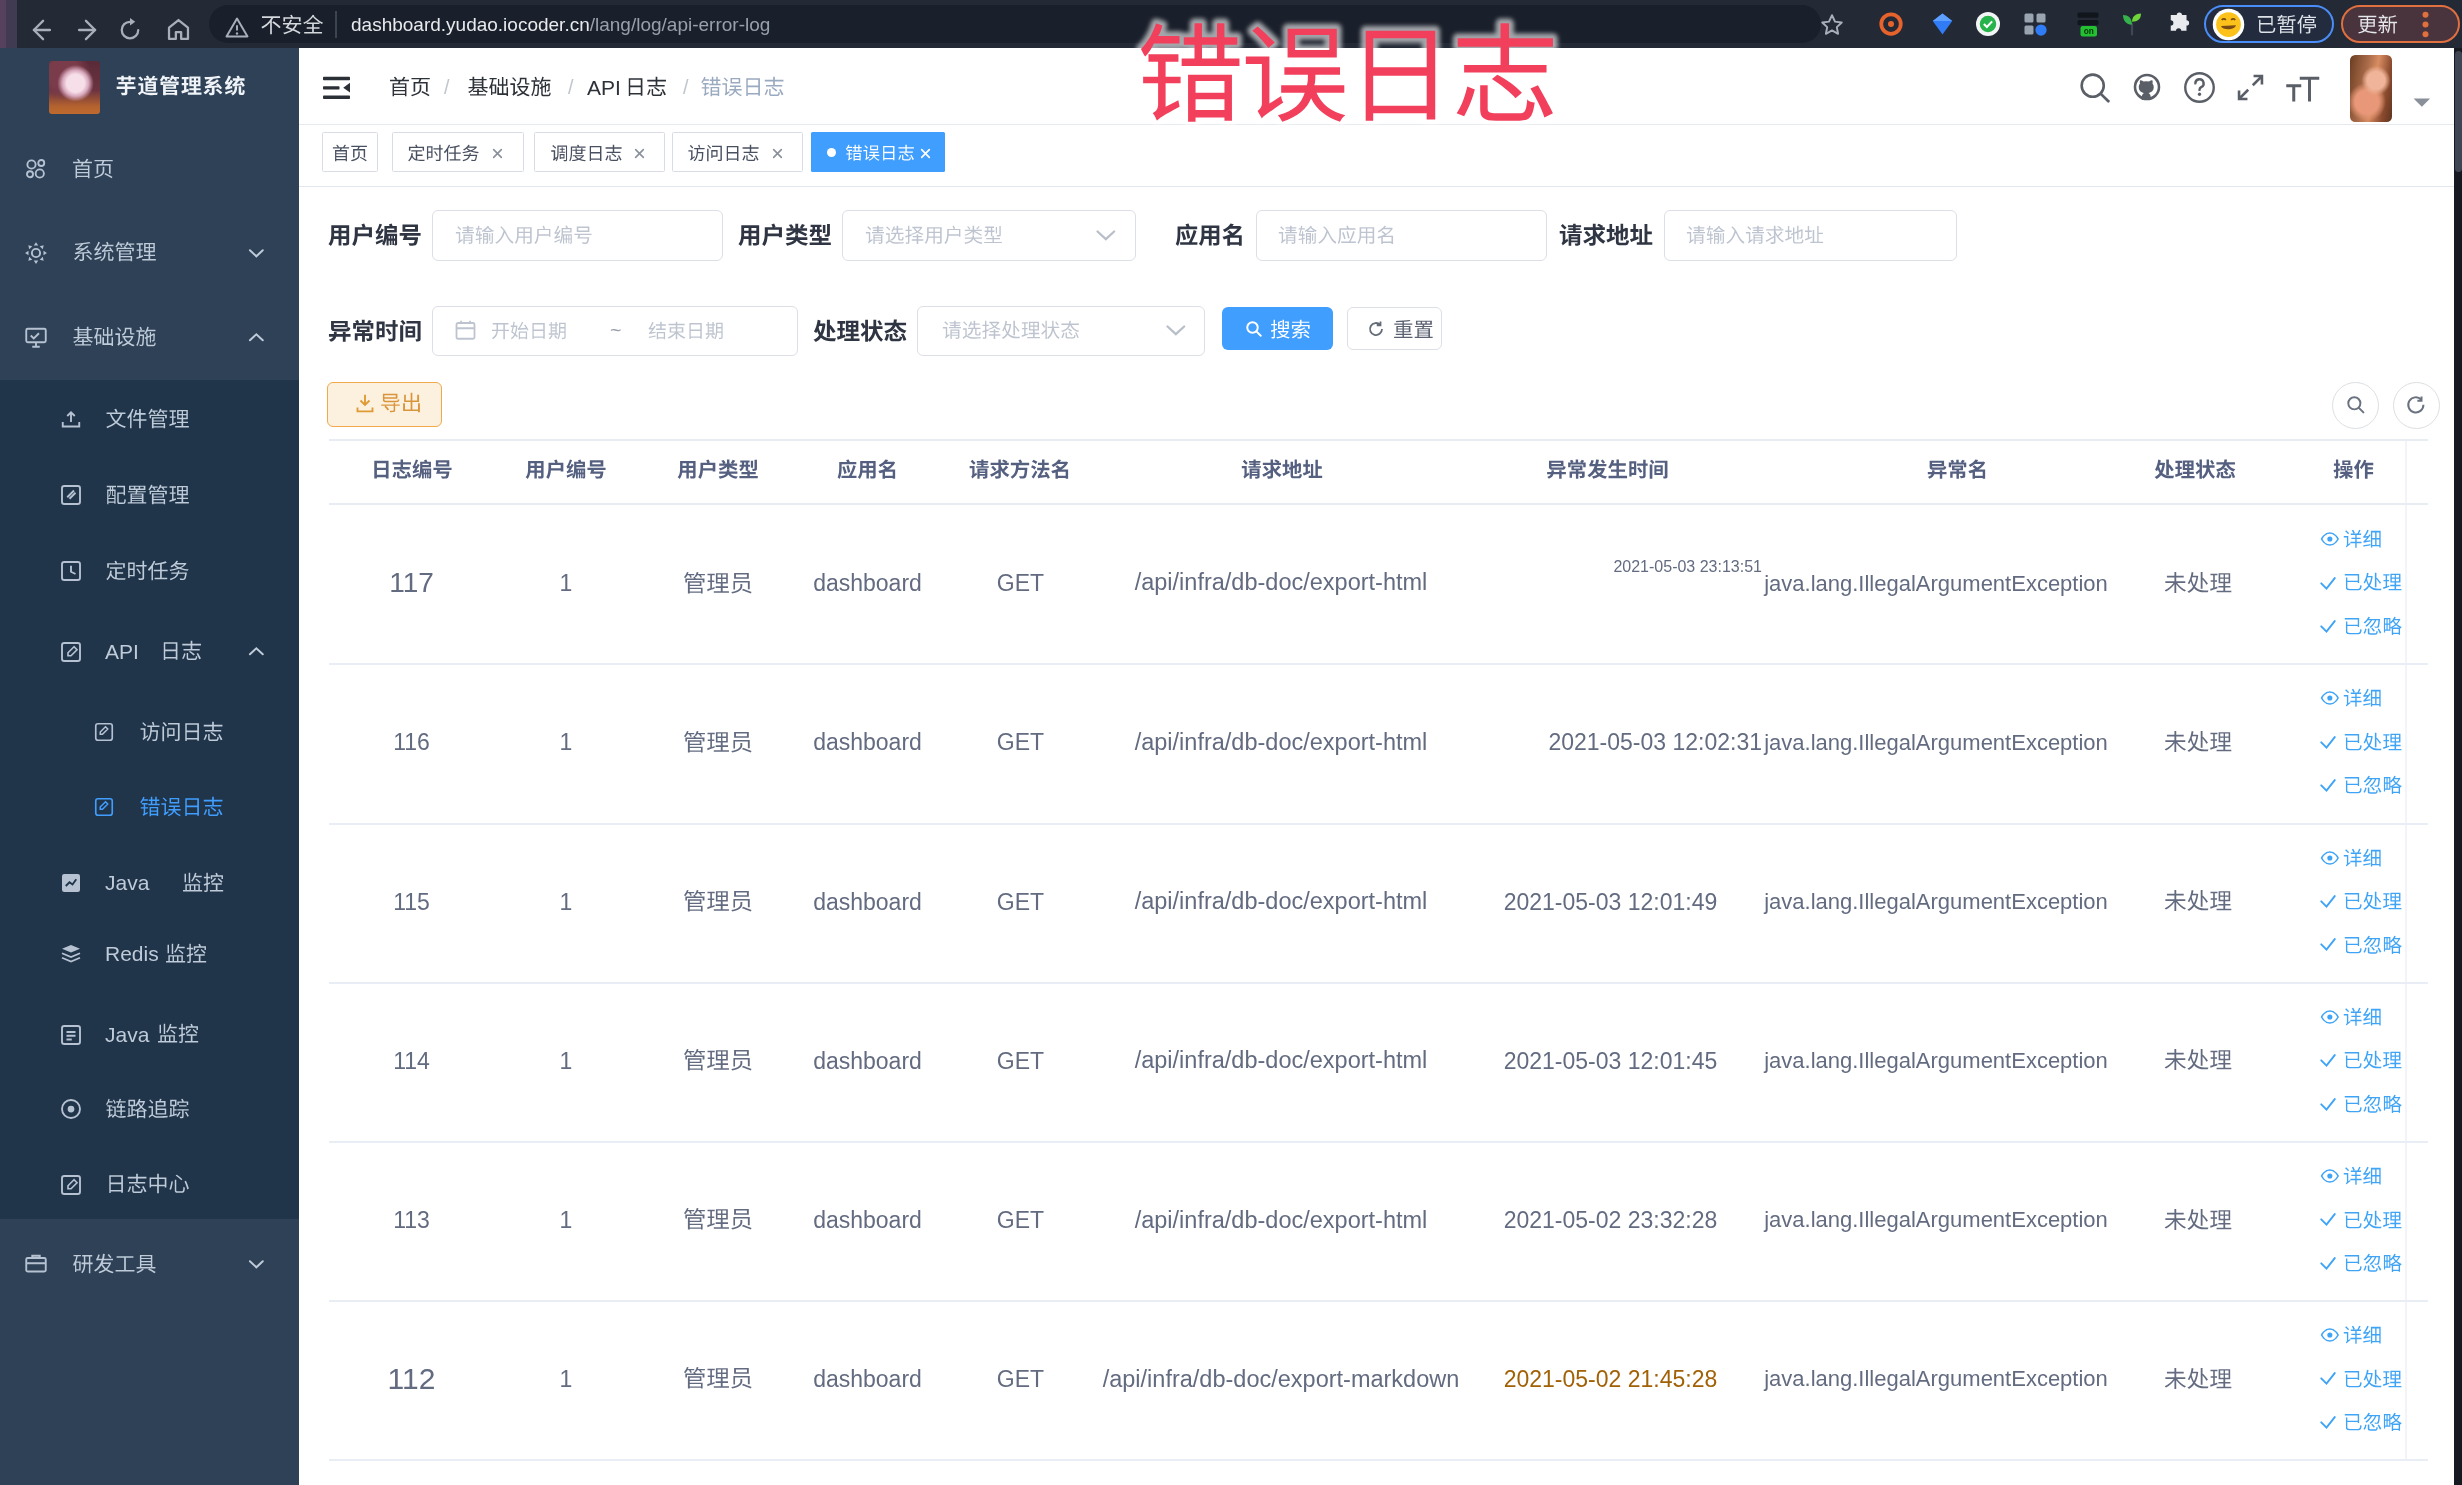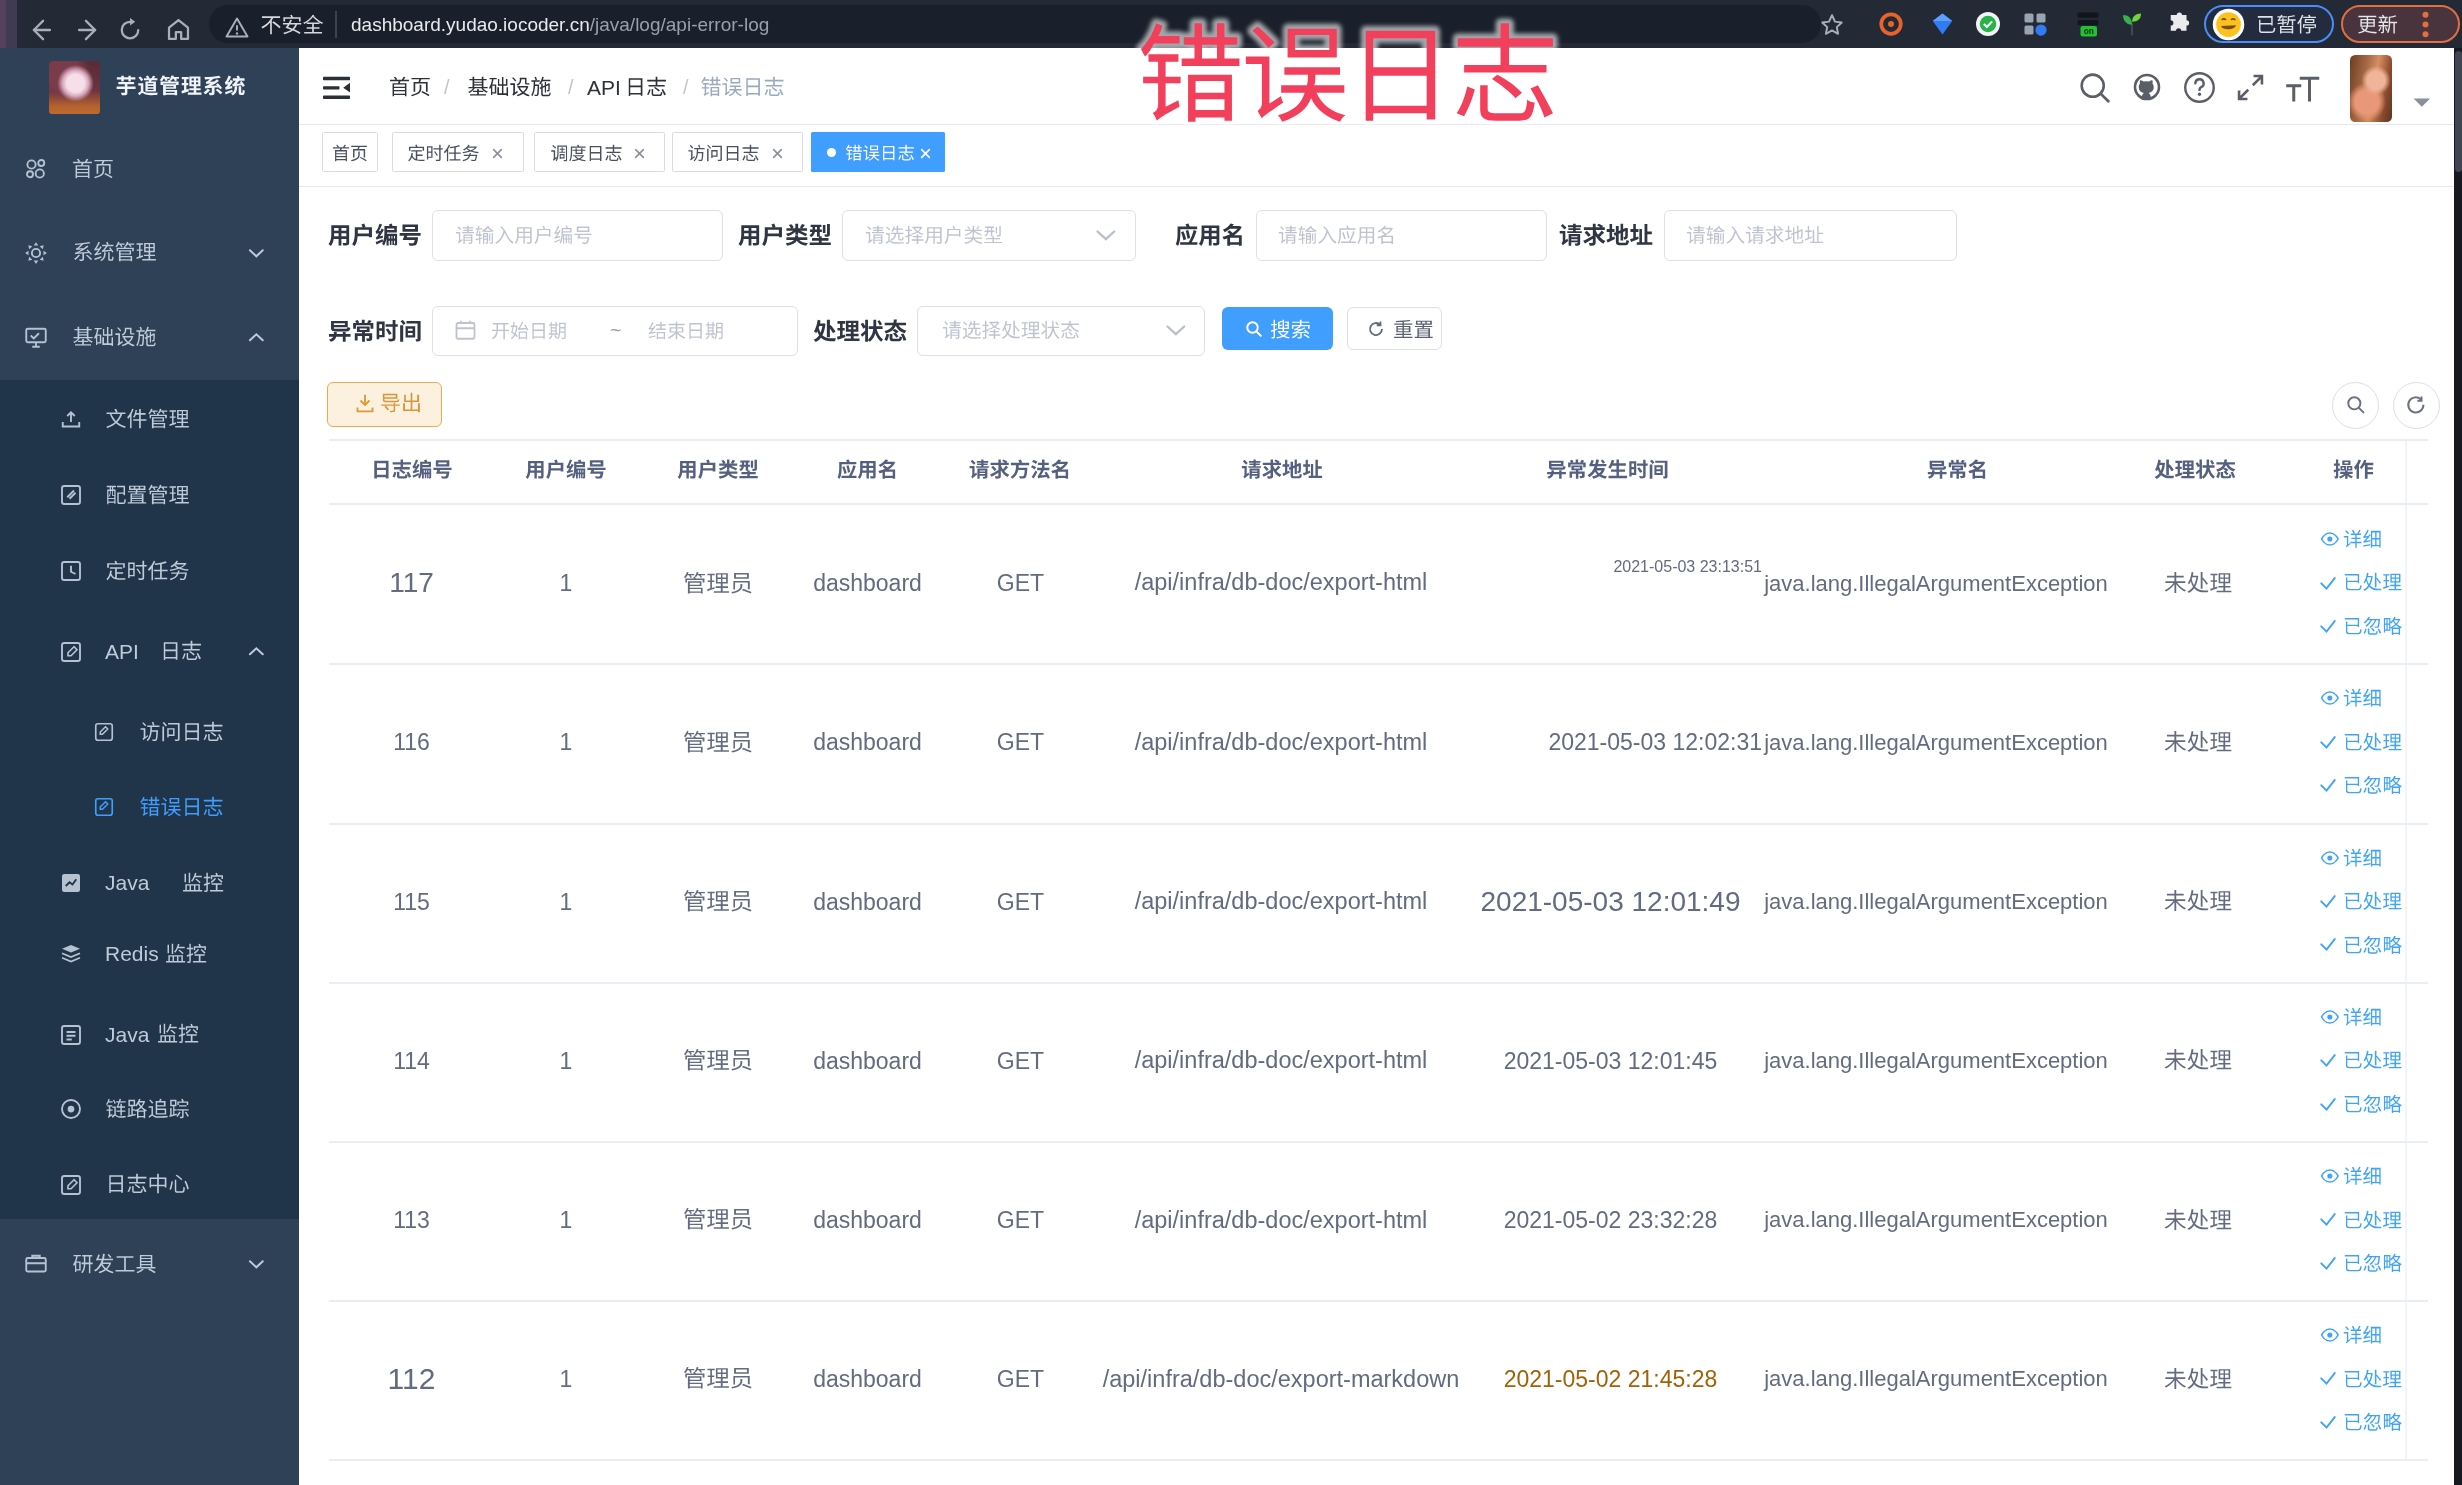--- a/index.html
+++ b/index.html
@@ -148,21 +148,21 @@
       <path d="M16 2L30 26H2Z" stroke="#a8afba" stroke-width="2.6" stroke-linejoin="round"></path>
       <path d="M16 11v7" stroke="#a8afba" stroke-width="2.6"></path>
       <circle cx="16" cy="22" r="1.6" fill="#a8afba"></circle>
     </svg>
     <svg style="position:absolute;left:260px;top:13.6px;width:64px;height:21px;fill:#d5d9de" viewBox="0 0 300 100">
       <use href="#gR4E0D"></use>
       <use href="#gR5B89" x="100"></use>
       <use href="#gR5168" x="200"></use>
     </svg>
     <div style="position:absolute;left:335px;top:10.6px;width:1.5px;height:27px;background:#3c4450;"></div>
-    <div style="position:absolute;font-size:19px;color:#e8eaed;line-height:28px;top:10.6px;left:351px;"><span style="color:#e8eaed">dashboard.yudao.iocoder.cn</span><span style="color:#98a0ab">/java/log/api-error-log</span></div>
+    <div style="position:absolute;font-size:19px;color:#e8eaed;line-height:28px;top:10.6px;left:351px;"><span style="color:#e8eaed">dashboard.yudao.iocoder.cn</span><span style="color:#98a0ab">/lang/log/api-error-log</span></div>
     <svg style="position:absolute;left:1820px;top:13px;" width="24" height="24" viewBox="0 0 32 32" fill="none">
       <path d="M16 3l4 8.5 9 1.1-6.6 6.2 1.7 8.9L16 23.3 7.9 27.7l1.7-8.9L3 12.6l9-1.1z" stroke="#a8afba" stroke-width="2.6" stroke-linejoin="round"></path>
     </svg>
     <svg style="position:absolute;left:1879px;top:12px;" width="24" height="24" viewBox="0 0 32 32" fill="none">
       <circle cx="16" cy="16" r="13" stroke="#e8622c" stroke-width="5"></circle>
       <circle cx="16" cy="16" r="4" fill="#e8622c"></circle>
     </svg>
     <svg style="position:absolute;left:1931px;top:12px;" width="23" height="24" viewBox="0 0 30 32" fill="none">
       <path d="M15 2L28 12L15 30L2 12Z" fill="#2f7cf6"></path>
       <path d="M15 2L28 12H2Z" fill="#5ea0ff"></path>
@@ -776,21 +776,21 @@
     <div style="position:absolute;font-size:23px;color:#636b80;line-height:32px;top:886px;left:336px;width:151px;text-align:center;">115</div>
     <div style="position:absolute;font-size:23px;color:#636b80;line-height:32px;top:886px;left:528px;width:76px;text-align:center;">1</div>
     <svg style="position:absolute;left:683px;top:889px;width:70px;height:23.5px;fill:#636b80" viewBox="0 0 300 100">
       <use href="#gR7BA1"></use>
       <use href="#gR7406" x="100"></use>
       <use href="#gR5458" x="200"></use>
     </svg>
     <div style="position:absolute;font-size:23px;color:#636b80;line-height:32px;top:886px;left:754px;width:227px;text-align:center;">dashboard</div>
     <div style="position:absolute;font-size:23px;color:#636b80;line-height:32px;top:886px;left:945px;width:151px;text-align:center;">GET</div>
     <div style="position:absolute;font-size:23.5px;color:#636b80;line-height:33px;top:885px;left:1054px;width:454px;text-align:center;">/api/infra/db-doc/export-html</div>
-    <div style="position:absolute;font-size:28px;color:#636b80;line-height:32px;top:886px;left:1459px;width:303px;text-align:center;">2021-05-03 12:01:49</div>
+    <div style="position:absolute;font-size:23px;color:#636b80;line-height:32px;top:886px;left:1459px;width:303px;text-align:center;">2021-05-03 12:01:49</div>
     <div style="position:absolute;font-size:22px;color:#636b80;line-height:31px;top:886px;left:1709px;width:454px;text-align:center;">java.lang.IllegalArgumentException</div>
     <svg style="position:absolute;left:2164px;top:889px;width:68px;height:23px;fill:#636b80" viewBox="0 0 300 100">
       <use href="#gR672A"></use>
       <use href="#gR5904" x="100"></use>
       <use href="#gR7406" x="200"></use>
     </svg>
     <svg style="position:absolute;left:2320px;top:849px;" width="19.7" height="18" viewBox="0 0 26 24" fill="none">
       <path d="M13 4C6 4 2 12 2 12s4 8 11 8 11-8 11-8-4-8-11-8z" stroke="#3fa4f6" stroke-width="2.2" fill="none"></path>
       <circle cx="13" cy="12" r="3.4" fill="#3fa4f6"></circle>
     </svg>

